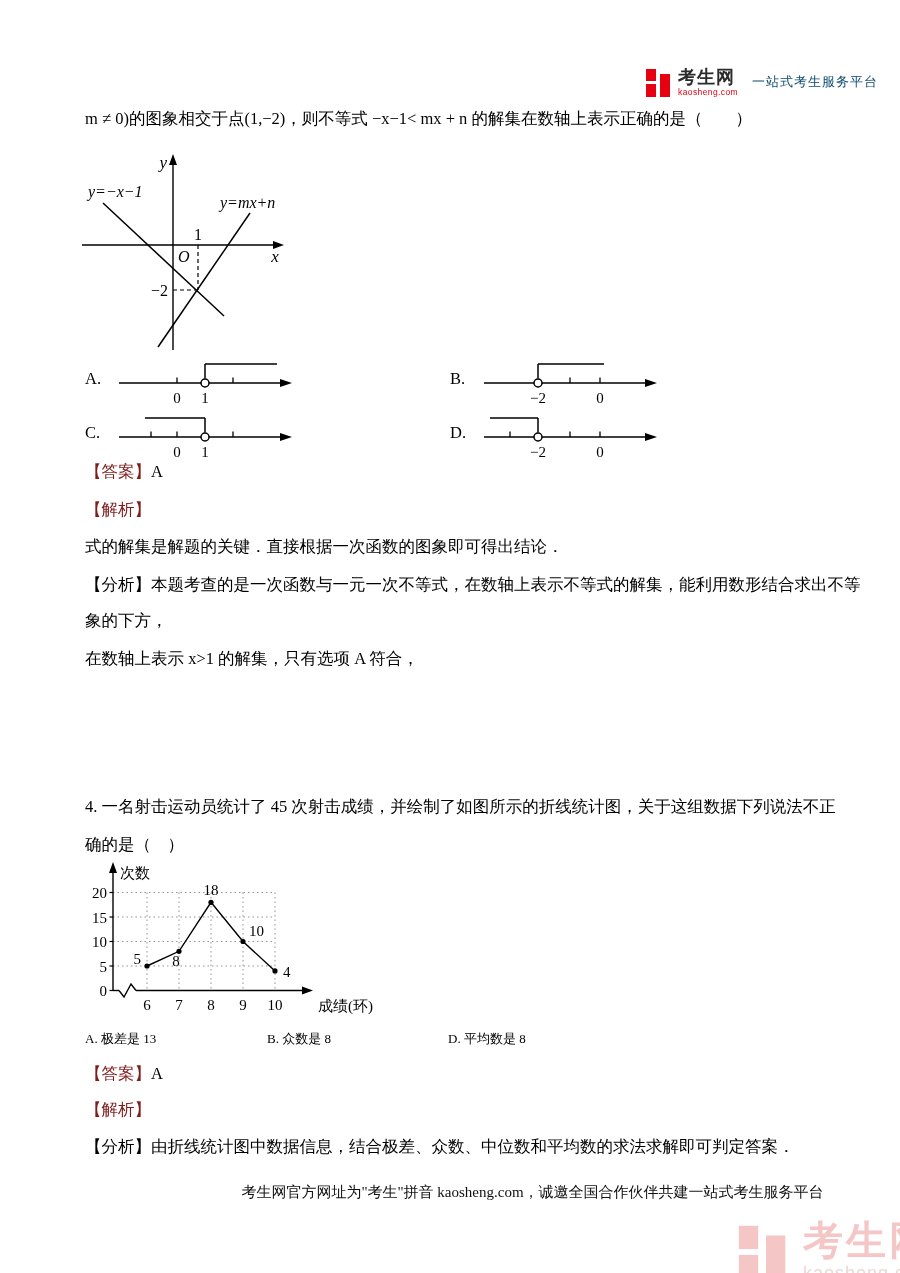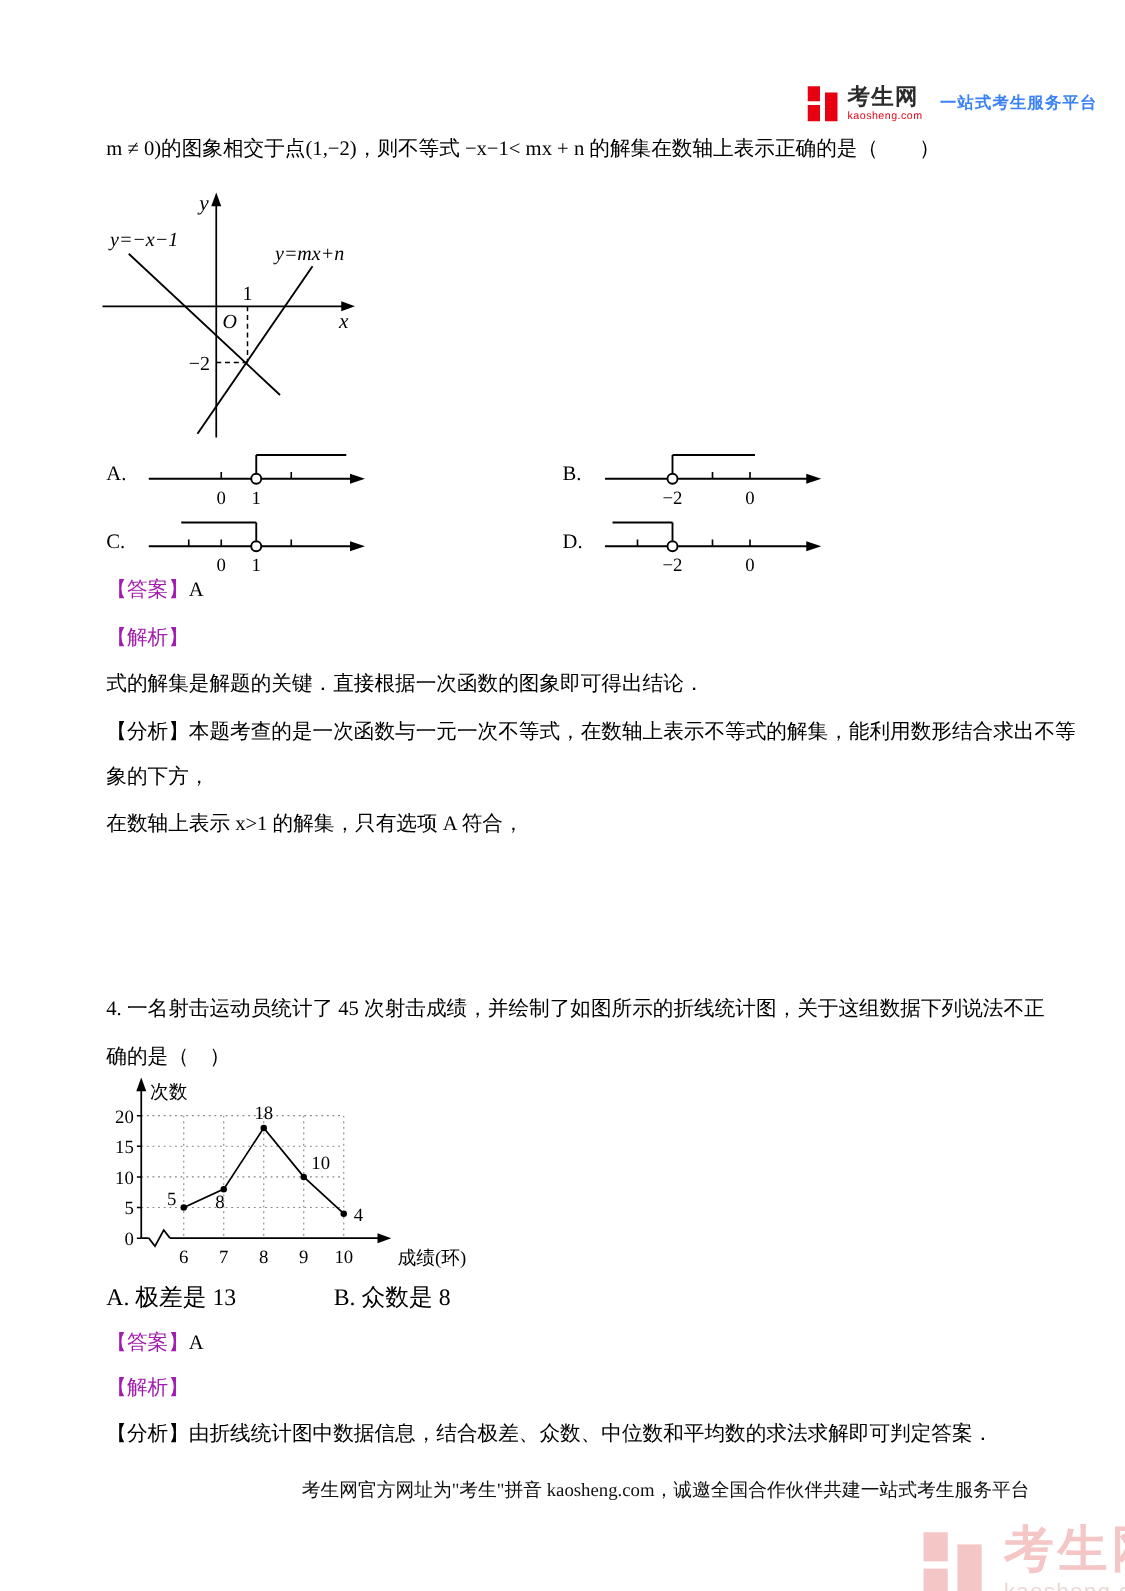--- a/index.html
+++ b/index.html
@@ -5,39 +5,39 @@
   html,body{margin:0;padding:0;}
   body{
     width:900px;height:1273px;position:relative;background:#ffffff;
     font-family:"Liberation Serif","DejaVu Serif",serif;color:#000;
     overflow:hidden;
   }
   .content{position:absolute;left:85px;top:0;width:740px;}
   .abs{position:absolute;left:0;}
   .para{font-size:16.5px;line-height:38px;white-space:nowrap;}
   .oneline{font-size:16.5px;line-height:24px;white-space:nowrap;}
-  .blue{color:#a21caf;}
+  .blue{color:#7f1d1d;}
   
   .logo{position:absolute;left:646px;top:66px;display:flex;align-items:center;gap:6px;
         font-family:"Liberation Sans","DejaVu Sans",sans-serif;}
   .logo-txtcol{display:flex;flex-direction:column;line-height:1;}
   .logo-brand{font-size:18px;font-weight:bold;color:#2b2b2b;letter-spacing:1px;}
   .logo-domain{font-size:8.5px;color:#e60012;margin-top:2px;letter-spacing:.4px;}
-  .logo-tagline{font-size:13px;font-weight:bold;color:#3b82f6;margin-left:8px;letter-spacing:1px;}
+  .logo-tagline{font-size:13px;font-weight:normal;color:#0c4a6e;margin-left:8px;letter-spacing:1px;}
   
   svg text{font-family:"Liberation Serif","DejaVu Serif",serif;}
   .mathit{font-style:italic;}
   
   .nl-grid{position:absolute;top:352px;left:0;width:740px;display:grid;
            grid-template-columns:365px 370px;row-gap:0;}
   .nl-cell{display:flex;align-items:center;gap:10px;height:54px;}
   .nl-letter{font-size:16.5px;width:22px;}
   
   .q4opts{position:absolute;top:1026px;left:0;width:740px;display:grid;
-          grid-template-columns:182px 181px 183px auto;font-size:19px;line-height:26px;white-space:nowrap;}
+          grid-template-columns:182px 181px 183px auto;font-size:13px;line-height:26px;white-space:nowrap;}
   
   .footer{position:absolute;top:1183px;left:0;width:900px;box-sizing:border-box;
           padding-left:165px;text-align:center;font-size:15px;color:#111;}
   
   .watermark{position:absolute;left:735px;top:1220px;display:flex;align-items:flex-start;gap:10px;
              font-family:"Liberation Sans","DejaVu Sans",sans-serif;}
   .wm-txtcol{display:flex;flex-direction:column;line-height:1;}
   .wm-brand{font-size:40px;font-weight:bold;color:#f4c6c6;letter-spacing:3px;white-space:nowrap;}
   .wm-domain{font-size:18px;color:#e9d8d4;margin-top:4px;letter-spacing:1px;white-space:nowrap;}
 </style>
@@ -206,20 +206,21 @@
       <text x="138" y="37.3" text-anchor="middle" font-size="15">18</text>
       <circle cx="170" cy="83.5" r="2.6" fill="#000"></circle>
       <text x="176" y="77.5" text-anchor="start" font-size="15">10</text>
       <circle cx="202" cy="112.9" r="2.6" fill="#000"></circle>
       <text x="210" y="118.9" text-anchor="start" font-size="15">4</text>
     </svg>
 
   <div class="q4opts">
     <span>A. 极差是 13</span>
     <span>B. 众数是 8</span>
+    <span>D. 平均数是 8</span>
   </div>
 
   <div class="abs oneline" style="top:1062px;">
     <span class="blue">【答案】</span><span>A</span>
   </div>
   <div class="abs oneline blue" style="top:1098px;">【解析】</div>
   <div class="abs para" style="top:1128px;">【分析】由折线统计图中数据信息，结合极差、众数、中位数和平均数的求法求解即可判定答案．</div>
 
 </div>
 

